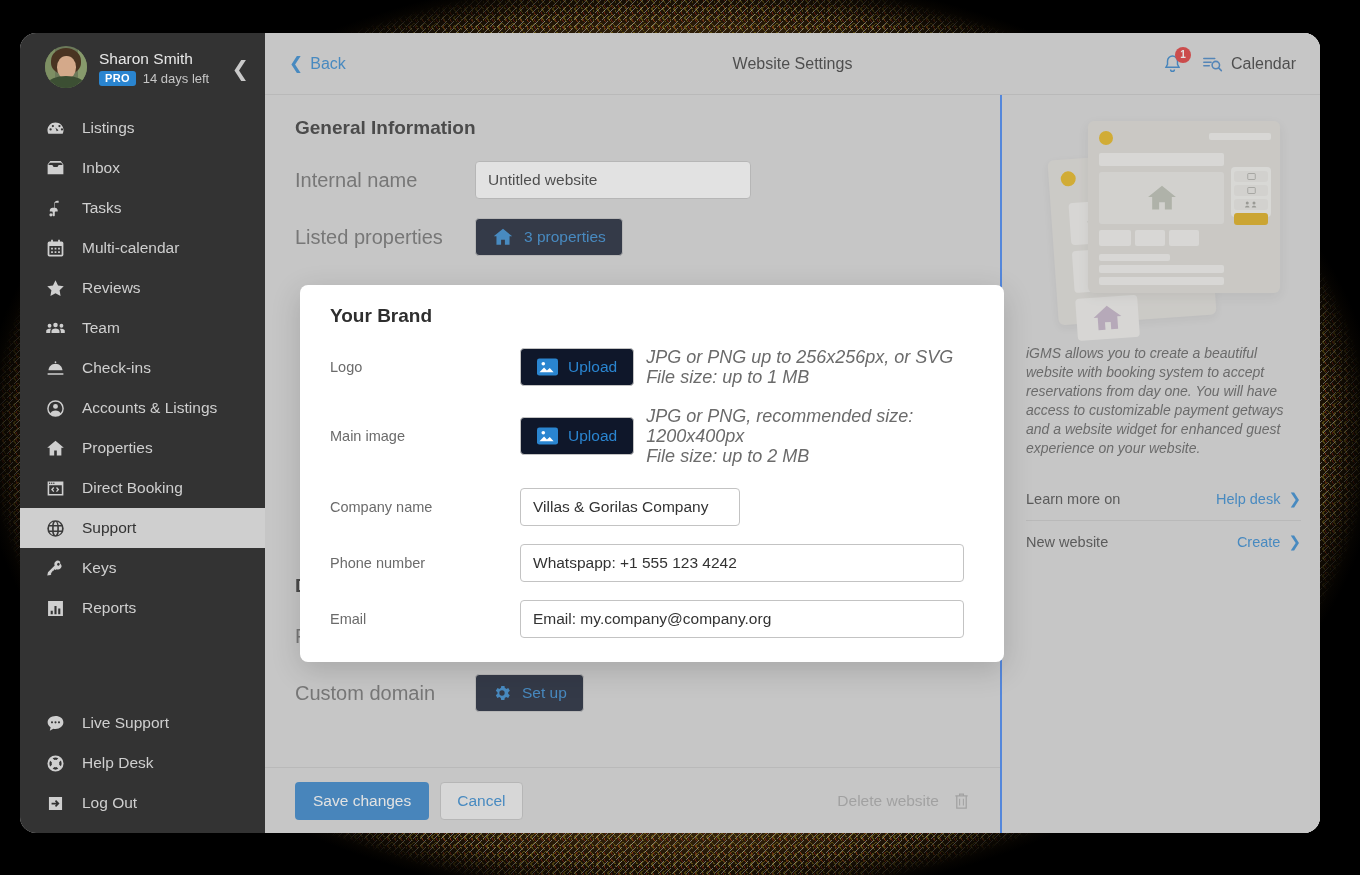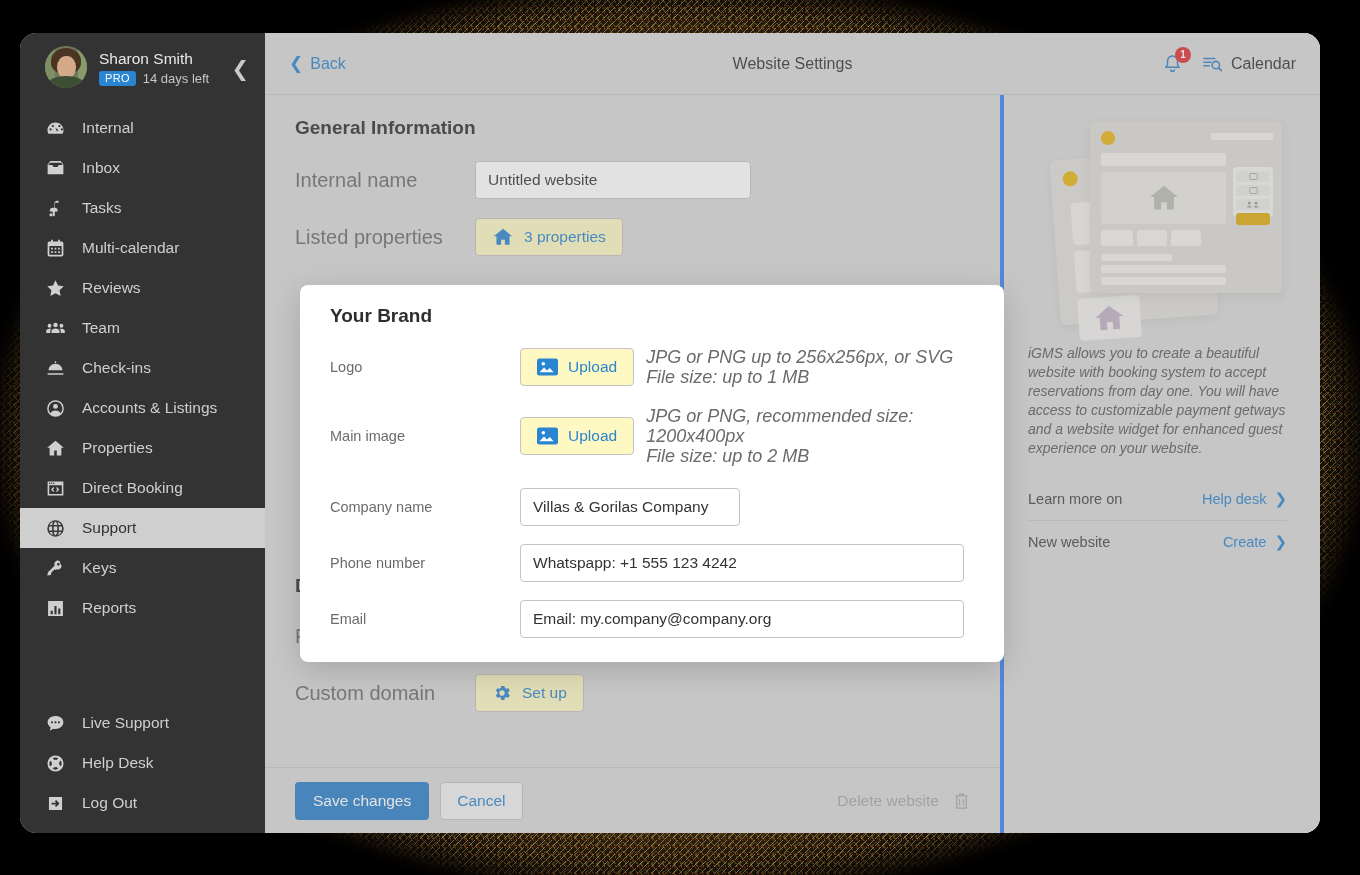--- a/index.html
+++ b/index.html
@@ -98,21 +98,21 @@
     font-weight: 400;
   }
   .user-sub {
     display: flex; align-items: center; gap: 7px;
     margin-top: 3px;
   }
   .pro-badge {
     background: #2a85d0;
     color: #ffffff;
     font-size: 11px;
-    font-weight: 400;
+    font-weight: 700;
     padding: 1px 6px 2px;
     border-radius: 3px;
     letter-spacing: .3px;
   }
   .days-left { font-size: 13px; color: #c6c6c6; }
   .collapse-btn {
     position: absolute;
     right: 16px; top: 50%;
     transform: translateY(-50%);
     color: #c9c9c9;
@@ -256,21 +256,21 @@
   .w-276 { width: 276px; }
 
   .chip-btn {
     display: inline-flex;
     align-items: center;
     gap: 10px;
     height: 38px;
     padding: 0 16px;
     border: 1px solid #c3c3c3;
     border-radius: 4px;
-    background: #fef9c3;
+    background: #0f172a;
     color: #2a85d0;
     font-size: 15.5px;
     cursor: pointer;
     font-family: "Liberation Sans", sans-serif;
   }
   .chip-btn svg { flex: 0 0 auto; }
 
   .subdomain-group {
     display: flex;
     border: 1px solid #c3c3c3;
@@ -335,22 +335,22 @@
     color: #a6a6a6;
     font-size: 15.5px;
     cursor: pointer;
   }
 
   
   #info-panel {
     width: 320px;
     flex: 0 0 320px;
     background: #d8d8d8;
-    border-left: 4px solid #3b82f6;
-    padding: 18px 33px 0 24px;
+    border-left: 2px solid #3b82f6;
+    padding: 18px 19px 0 24px;
     display: flex;
     flex-direction: column;
   }
   .illus {
     position: relative;
     height: 215px;
     margin-bottom: 16px;
   }
   .illus .card-back {
     position: absolute;
@@ -478,21 +478,21 @@
       </div>
       <button class="collapse-btn">❮</button>
     </div>
 
     <nav class="nav">
 
       <div class="nav-item">
         <svg class="nic" viewBox="0 0 24 24">
             <path d="M12 5C6.9 5 2.8 8.9 2.8 13.8c0 1.5.4 2.9 1 4.1h16.4c.6-1.2 1-2.6 1-4.1C21.2 8.9 17.1 5 12 5zm-5.6 9.4a1.3 1.3 0 110-2.6 1.3 1.3 0 010 2.6zm2.6-3.9a1.3 1.3 0 110-2.6 1.3 1.3 0 010 2.6zm4.4 4.6l-1.6-4.3 3.6 3.1-2 1.2zm3.1-4.6a1.3 1.3 0 110-2.6 1.3 1.3 0 010 2.6zm2.9 3.9a1.3 1.3 0 110-2.6 1.3 1.3 0 010 2.6z"></path>
           </svg>
-        <span>Internal</span>
+        <span>Listings</span>
       </div>
 
       <div class="nav-item">
         <svg class="nic" viewBox="0 0 24 24">
             <path d="M3 7.5v11h18v-11l-3-4H6l-3 4zm2.6-2h12.8l1.9 2.5h-4.7l-1.4 2.4H9.8L8.4 8H3.7l1.9-2.5z"></path>
           </svg>
         <span>Inbox</span>
       </div>
 
       <div class="nav-item">

